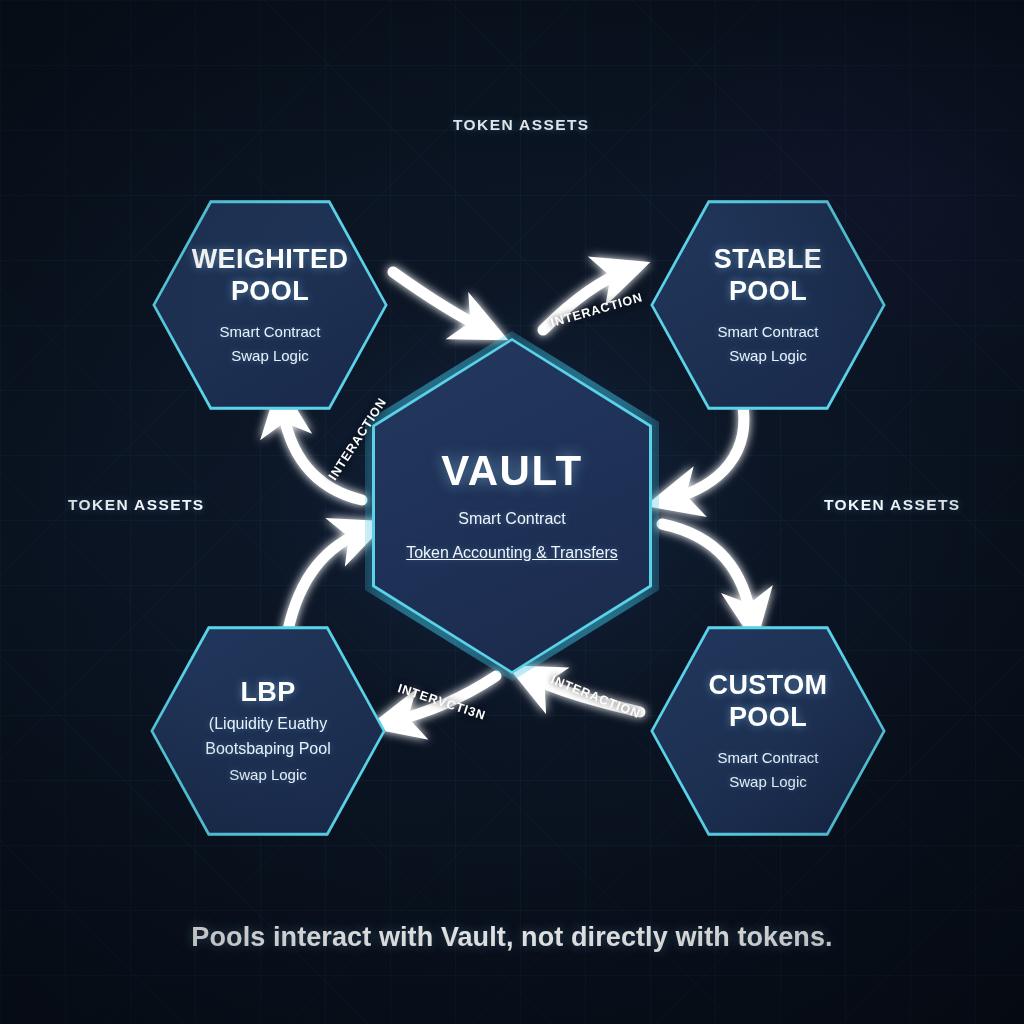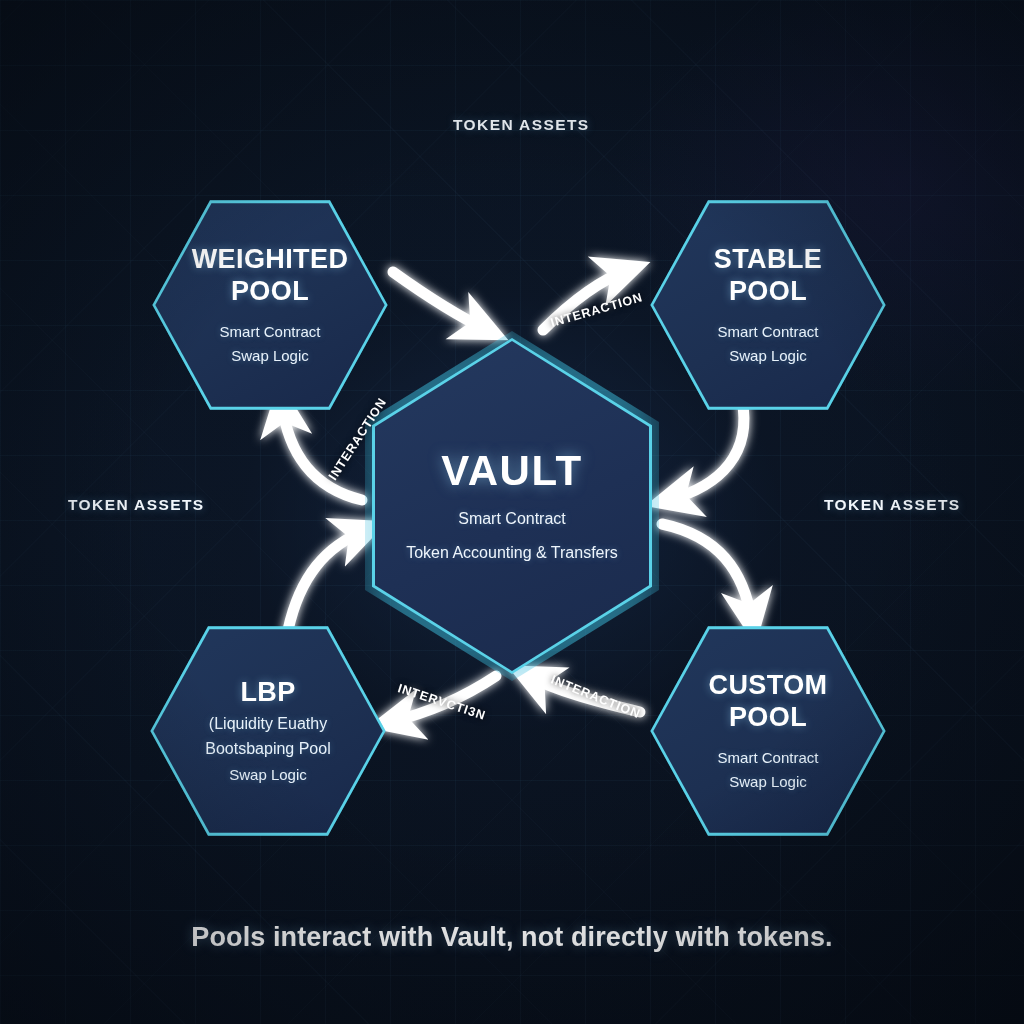--- a/index.html
+++ b/index.html
@@ -271,21 +271,21 @@
     <div class="hex-label hex-sub hex-sub-tight">Swap Logic</div>
   </div>
 
   <div class="vault-wrap" style="left:372px; top:338px; width:280px; height:336px;">
     <div class="vault-glow"></div>
     <div class="vault-border"></div>
     <div class="vault-fill"></div>
     <div class="vault-text">
       <div class="vault-title">VAULT</div>
       <div class="vault-sub">Smart Contract</div>
-      <div class="vault-sub" style="margin-top:10px;">Token Accounting &amp; Transfers</div>
+      <div class="vault-sub" style="margin-top:10px;text-decoration:underline;">Token Accounting &amp; Transfers</div>
     </div>
   </div>
 
   <div class="token-label" style="left:453px; top:116px;">TOKEN ASSETS</div>
   <div class="token-label" style="left:68px; top:496px;">TOKEN ASSETS</div>
   <div class="token-label" style="left:824px; top:496px;">TOKEN ASSETS</div>
 
   <div class="inter-label" style="left:549px; top:303px; transform:rotate(-16deg);">INTERACTION</div>
   <div class="inter-label" style="left:310px; top:432px; transform:rotate(-57deg);">INTERACTION</div>
   <div class="inter-label" style="left:396px; top:695px; transform:rotate(18deg);">INTERVCTI3N</div>

